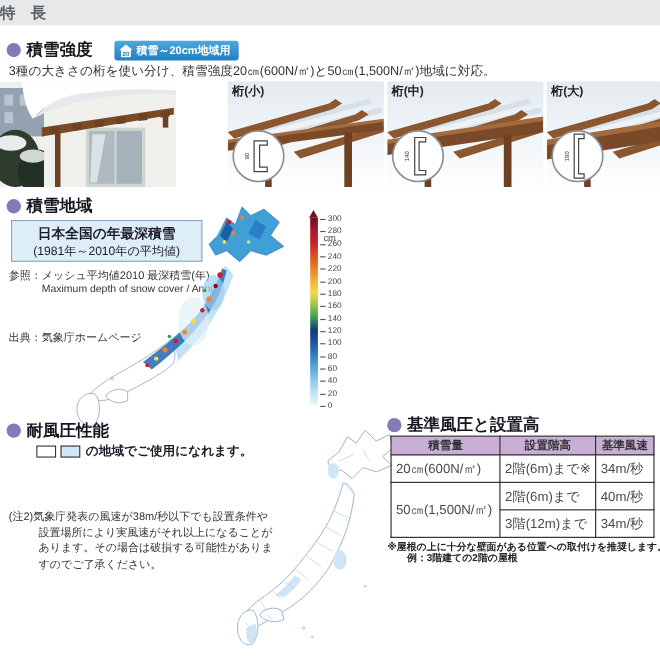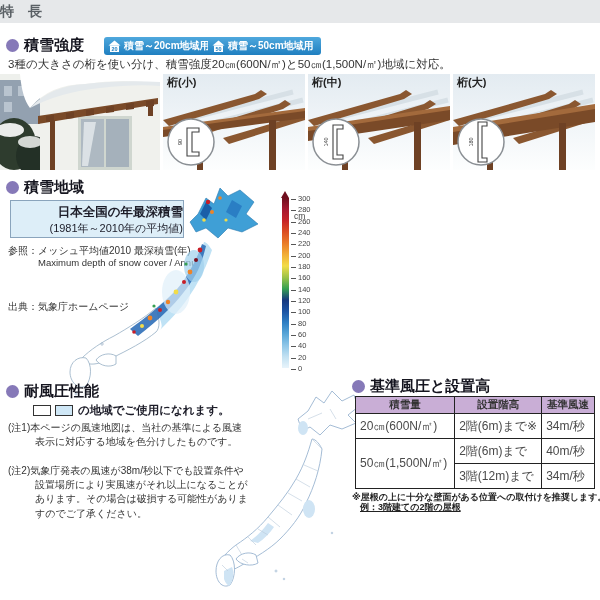--- a/index.html
+++ b/index.html
@@ -13,25 +13,25 @@
   .sec{position:absolute;display:flex;align-items:center;gap:5px;}
   .bullet{width:13px;height:13px;border-radius:50%;background:#8679b8;flex:0 0 auto;}
   .sec-title{font-size:15px;font-weight:bold;color:#15151f;white-space:nowrap;}
   
   .badge{position:absolute;height:18px;display:flex;align-items:center;gap:3px;
          background:linear-gradient(180deg,#4fa8dd,#1f7fc0);border-radius:3px;
          color:#fff;font-size:10px;font-weight:bold;padding:0 7px 0 4px;white-space:nowrap;}
   .desc{position:absolute;font-size:11.5px;color:#333;white-space:nowrap;}
   
   .photo,.panel{position:absolute;top:74px;height:96px;overflow:hidden;}
-  .panel{background:linear-gradient(180deg,#e3ebf1,#fdfefe);}
+  .panel{background:linear-gradient(180deg,#e3ebf1,#fdfefe);margin-left:44px;}
   .panel-label{position:absolute;left:4px;top:1px;font-size:11px;font-weight:bold;color:#222;z-index:3;}
   
   .info-box{position:absolute;left:10px;top:200px;width:174px;height:38px;background:#ddeef8;
-            border:1px solid #8aa4bc;text-align:right;padding-top:3px;box-sizing:border-box;}
+            border:1px solid #8aa4bc;text-align:center;padding-top:3px;box-sizing:border-box;}
   .info-box .l1{font-size:12.5px;font-weight:bold;color:#1c1c28;}
   .info-box .l2{font-size:11px;color:#1c1c28;}
   .ref{position:absolute;font-size:10px;color:#333;white-space:nowrap;}
   
   #legend{position:absolute;left:281px;top:187px;width:46px;height:196px;}
   .legend-unit{position:absolute;left:13px;top:0;font-size:8.5px;color:#444;margin-top:24px;}
   .legend-arrow{position:absolute;left:0;top:4px;width:0;height:0;border-left:4px solid transparent;
                 border-right:4px solid transparent;border-bottom:7px solid #6f0e1e;}
   .legend-ramp{position:absolute;left:1px;top:11px;width:7px;height:170px;}
   .legend-row{position:absolute;left:10px;font-size:7.5px;color:#444;line-height:9px;white-space:nowrap;}
@@ -66,28 +66,20 @@
     <span class="sec-title">積雪強度</span>
   </div>
 
   <div class="badge" style="left:104px;top:37px;">
     <svg width="13" height="13" viewBox="0 0 13 13">
       <polygon points="6.5,0.5 12.5,5.5 0.5,5.5" fill="#fff"></polygon>
       <rect x="2" y="5.5" width="9" height="6.5" fill="#fff"></rect>
       <text x="6.5" y="11" font-size="5.5" font-weight="bold" fill="#1f7fc0" text-anchor="middle">20</text>
     </svg>
     <span>積雪～20cm地域用</span>
-  </div>
-  <div class="badge" style="left:208px;top:37px;">
-    <svg width="13" height="13" viewBox="0 0 13 13">
-      <polygon points="6.5,0.5 12.5,5.5 0.5,5.5" fill="#fff"></polygon>
-      <rect x="2" y="5.5" width="9" height="6.5" fill="#fff"></rect>
-      <text x="6.5" y="11" font-size="5.5" font-weight="bold" fill="#1f7fc0" text-anchor="middle">50</text>
-    </svg>
-    <span>積雪～50cm地域用</span>
   </div>
 
   <div class="desc" style="left:8px;top:57px;">3種の大きさの桁を使い分け、積雪強度20㎝(600N/㎡)と50㎝(1,500N/㎡)地域に対応。</div>
 
   <div class="photo" style="left:0;width:160px;">
     <svg width="160" height="96" viewBox="0 0 160 96">
       <rect width="160" height="96" fill="#eef0ec"></rect>
       <rect x="0" y="6" width="40" height="44" fill="#93a1b0"></rect>
       <rect x="4" y="12" width="8" height="10" fill="#b9c4cf"></rect>
       <rect x="18" y="12" width="8" height="10" fill="#b9c4cf"></rect>
@@ -258,21 +250,20 @@
 
   <div class="sec" style="left:6px;top:382px;">
     <span class="bullet"></span>
     <span class="sec-title">耐風圧性能</span>
   </div>
   <div class="wind-legend">
     <span class="wl-box b1"></span>
     <span class="wl-box b2"></span>
     <span class="wl-text">の地域でご使用になれます。</span>
   </div>
-  <div class="note" style="left:8px;top:421px;">(注1)本ページの風速地図は、当社の基準による風速表示に対応する地域を色分けしたものです。</div>
   <div class="note" style="left:8px;top:464px;">(注2)気象庁発表の風速が38m/秒以下でも設置条件や設置場所により実風速がそれ以上になることがあります。その場合は破損する可能性がありますのでご了承ください。</div>
 
   <div style="position:absolute;left:212px;top:383px;">
     <svg width="150" height="212" viewBox="0 0 150 212">
       <g fill="#ffffff" stroke="#9ab4d0" stroke-width="0.9">
         <path d="M96,28 L104,14 L112,20 L120,8 L130,18 L142,12 L146,24 L136,32 L144,40 L130,46 L118,42 L108,52 L98,44 L90,48 L86,36 Z"></path>
         <path d="M100,56 C96,70 92,82 84,96 C76,110 66,122 56,134 C46,146 36,154 24,162 C16,168 8,176 6,184 C10,192 20,188 30,182 C44,174 58,166 68,156 C78,146 88,134 94,120 C102,104 108,86 110,66 C106,58 102,56 100,56 Z"></path>
         <path d="M44,172 C38,168 28,170 24,176 C28,182 40,184 46,180 Z"></path>
         <path d="M18,172 C10,170 4,178 4,188 C4,198 10,206 18,202 C24,194 24,178 18,172 Z"></path>
       </g>
@@ -329,15 +320,15 @@
       <td>40m/秒</td>
     </tr>
     <tr>
       <td>3階(12m)まで</td>
       <td>34m/秒</td>
     </tr>
   </tbody>
     </table>
 
   <div class="fn" style="left:352px;top:491px;">※屋根の上に十分な壁面がある位置への取付けを推奨します。</div>
-  <div class="fn" style="left:360px;top:501px;text-decoration:underline;">例：3階建ての2階の屋根</div>
+  <div class="fn" style="left:370px;top:501px;">例：3階建ての2階の屋根</div>
 
 </div>
 
 </body></html>

